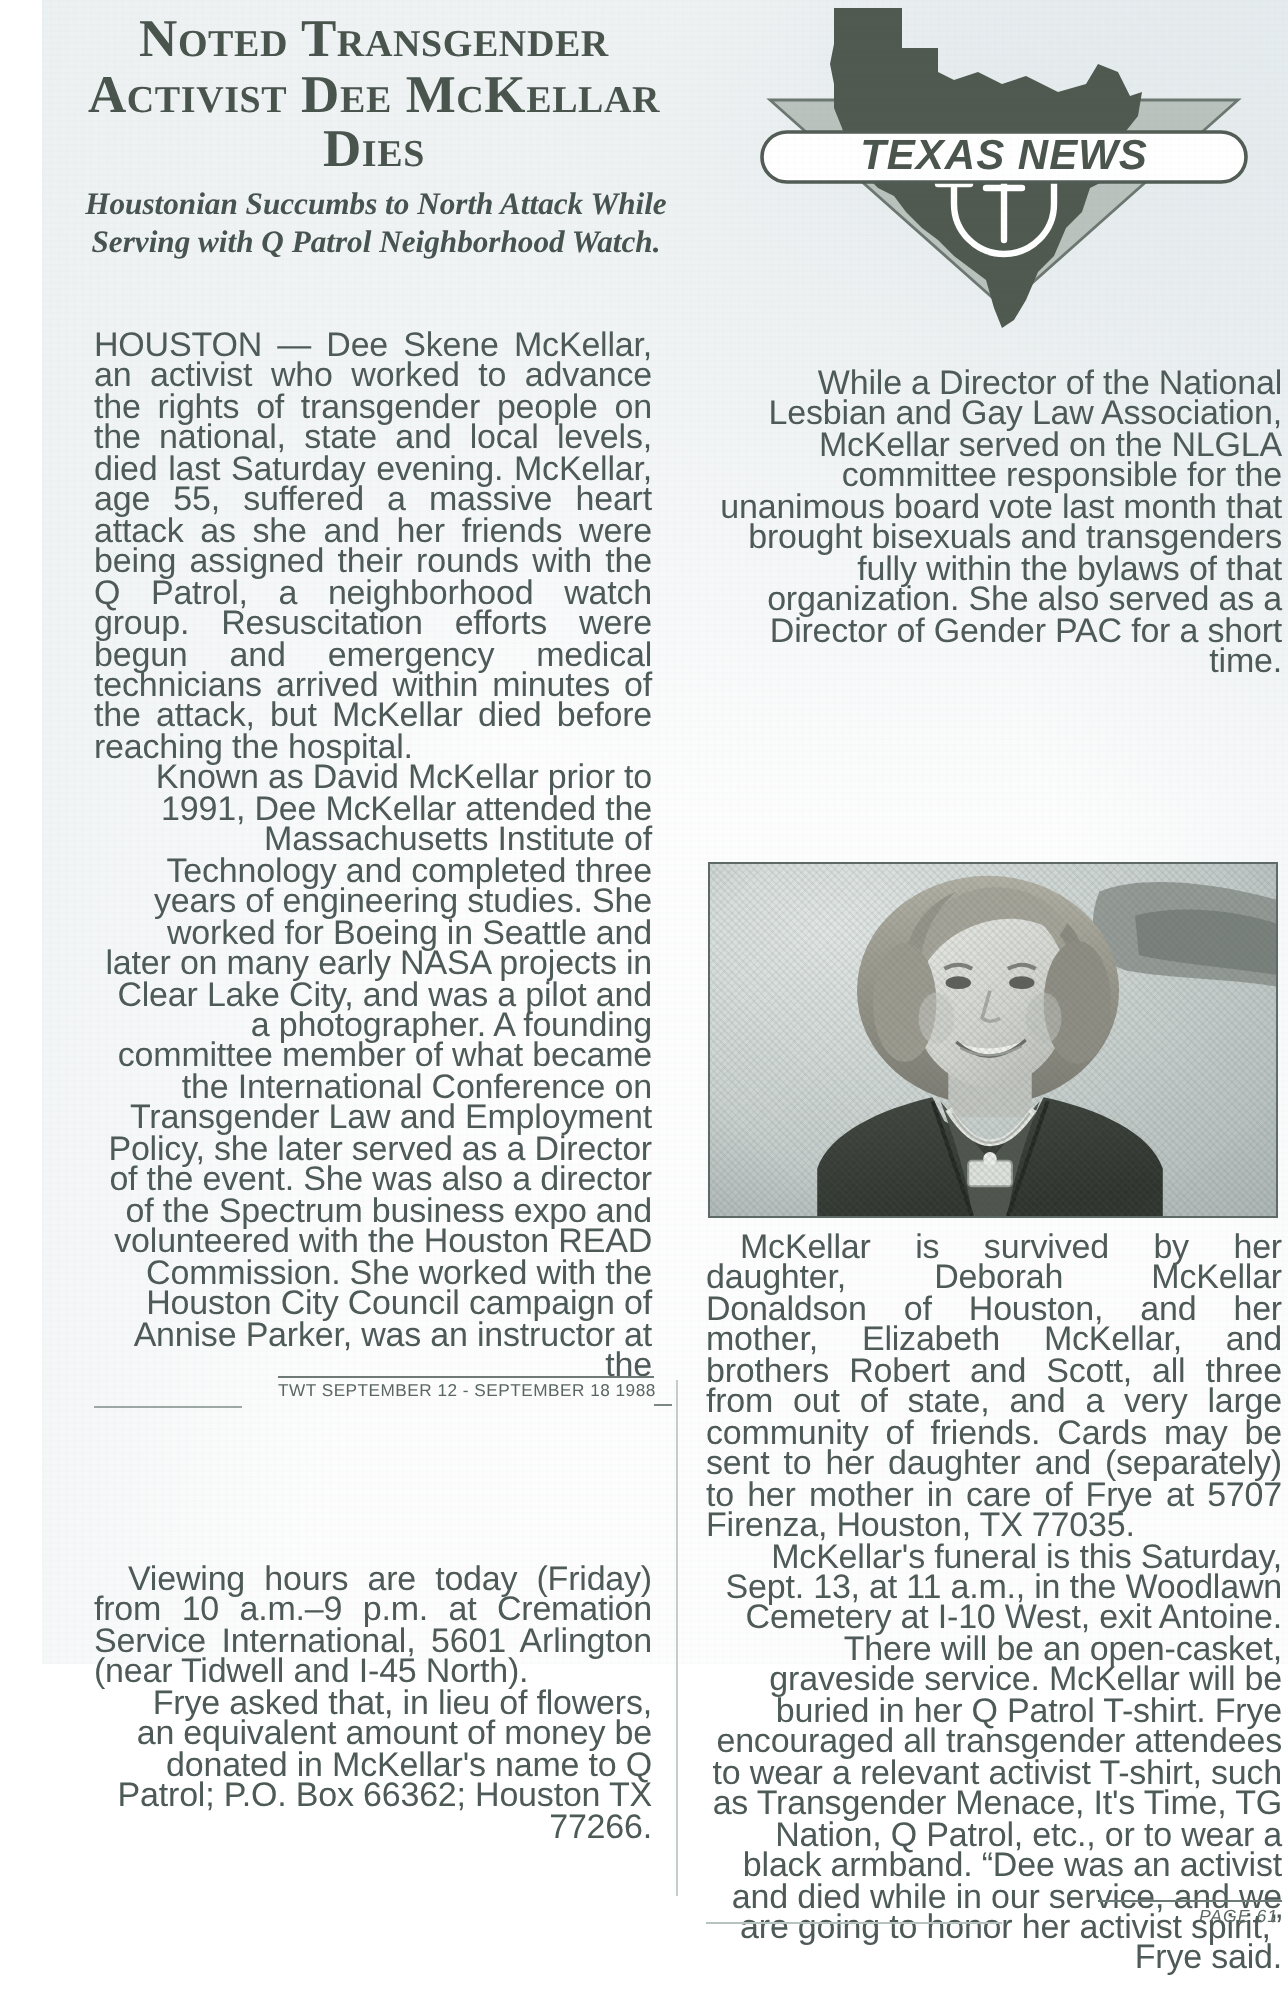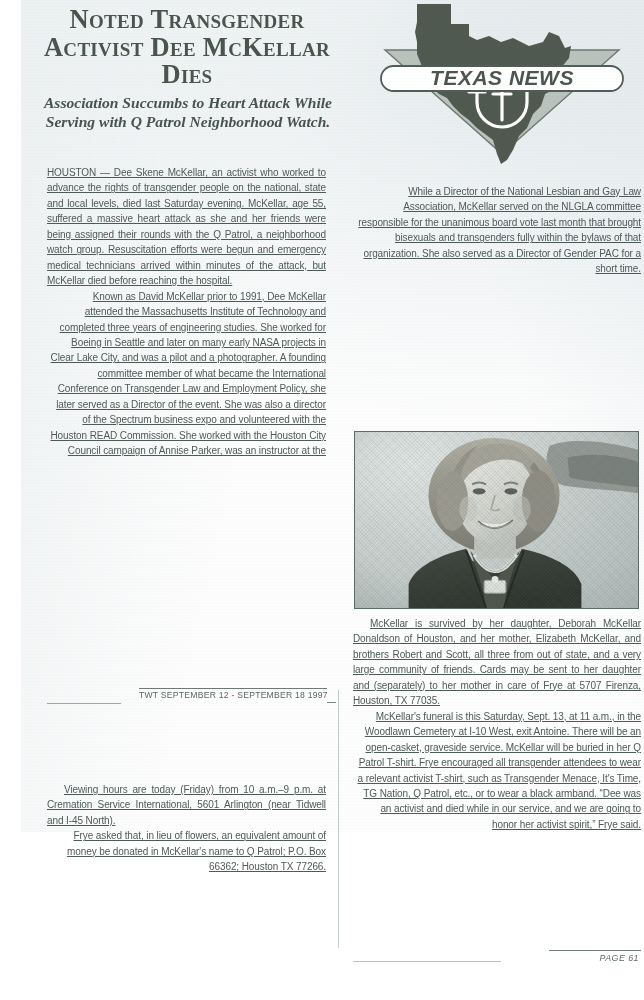--- a/index.html
+++ b/index.html
@@ -42,27 +42,26 @@
 
   
   .col {
     position: absolute;
     box-sizing: border-box;
   }
   .col-left  { left: 26px;  width: 279px; }
   .col-right { left: 332px; width: 288px; }
 
   .body-text {
-    font-size: 10px;
+    font-size: 17px;
     line-height: 15.45px;
     text-align: justify;
     text-justify: inter-word;
     color: #4e5a57;
     letter-spacing: -0.1px;
-    text-decoration: underline;
   }
   .body-text p {
     margin: 0;
     text-indent: 17px;
   }
   .body-text p.noindent { text-indent: 0; }
   .body-text p:last-child { text-align: right; }
 
   
   #headline {
@@ -219,21 +218,21 @@
     background: radial-gradient(100% 100% at 50% 42%, rgba(0,0,0,0) 55%, rgba(80,92,90,.22) 100%);
   }
 </style>
 </head>
 <body>
 
 <div id="page">
 
   <div id="headline">Noted Transgender Activist Dee McKellar Dies</div>
 
-  <div id="subhead">Association Succumbs to Heart Attack While Serving with Q Patrol Neighborhood Watch.</div>
+  <div id="subhead">Houstonian Succumbs to North Attack While Serving with Q Patrol Neighborhood Watch.</div>
 
   <div id="logo">
     <svg viewBox="0 0 258 166" xmlns="http://www.w3.org/2000/svg">
 
       <polygon points="12,48 246,48 129,152" fill="#b9c2bd" stroke="#6d7771" stroke-width="1.4"></polygon>
 
       <path fill="#4f594f" d="M78,2 L78,22 L96,22 L96,34 L104,38 L116,34 L128,40 L140,36 L156,44
                L170,40 L176,30 L186,34 L192,46 L198,44 L196,56 L188,66 L186,78
                L180,88 L172,92 L168,104 L160,112 L154,126 L146,134 L140,148
                L134,158 L128,162 L124,152 L120,138 L112,132 L104,126 L96,118
@@ -259,21 +258,21 @@
   </div>
 
   <div class="col col-left body-text" id="left-body">
     <p class="noindent">HOUSTON — Dee Skene McKellar, an activist who worked to advance the rights of transgender people on the national, state and local levels, died last Saturday evening. McKellar, age 55, suffered a massive heart attack as she and her friends were being assigned their rounds with the Q Patrol, a neighborhood watch group. Resuscitation efforts were begun and emergency medical technicians arrived within minutes of the attack, but McKellar died before reaching the hospital.</p>
     <p>Known as David McKellar prior to 1991, Dee McKellar attended the Massachusetts Institute of Technology and completed three years of engineering studies. She worked for Boeing in Seattle and later on many early NASA projects in Clear Lake City, and was a pilot and a photographer. A founding committee member of what became the International Conference on Transgender Law and Employment Policy, she later served as a Director of the event. She was also a director of the Spectrum business expo and volunteered with the Houston READ Commission. She worked with the Houston City Council campaign of Annise Parker, was an instructor at the</p>
   </div>
 
   <div id="issue-line">
     <div class="rule"></div>
     <div class="rule-faint"></div>
-    <div class="txt">TWT SEPTEMBER 12 - SEPTEMBER 18 1997</div>
+    <div class="txt">TWT SEPTEMBER 12 - SEPTEMBER 18 1988</div>
   </div>
 
   <div class="col col-left body-text" id="left-body2">
     <p>Viewing hours are today (Friday) from 10 a.m.–9 p.m. at Cremation Service International, 5601 Arlington (near Tidwell and I-45 North).</p>
     <p>Frye asked that, in lieu of flowers, an equivalent amount of money be donated in McKellar's name to Q Patrol; P.O. Box 66362; Houston TX 77266.</p>
   </div>
 
   <div id="divider"></div>
   <div id="divider-nub"></div>
 

